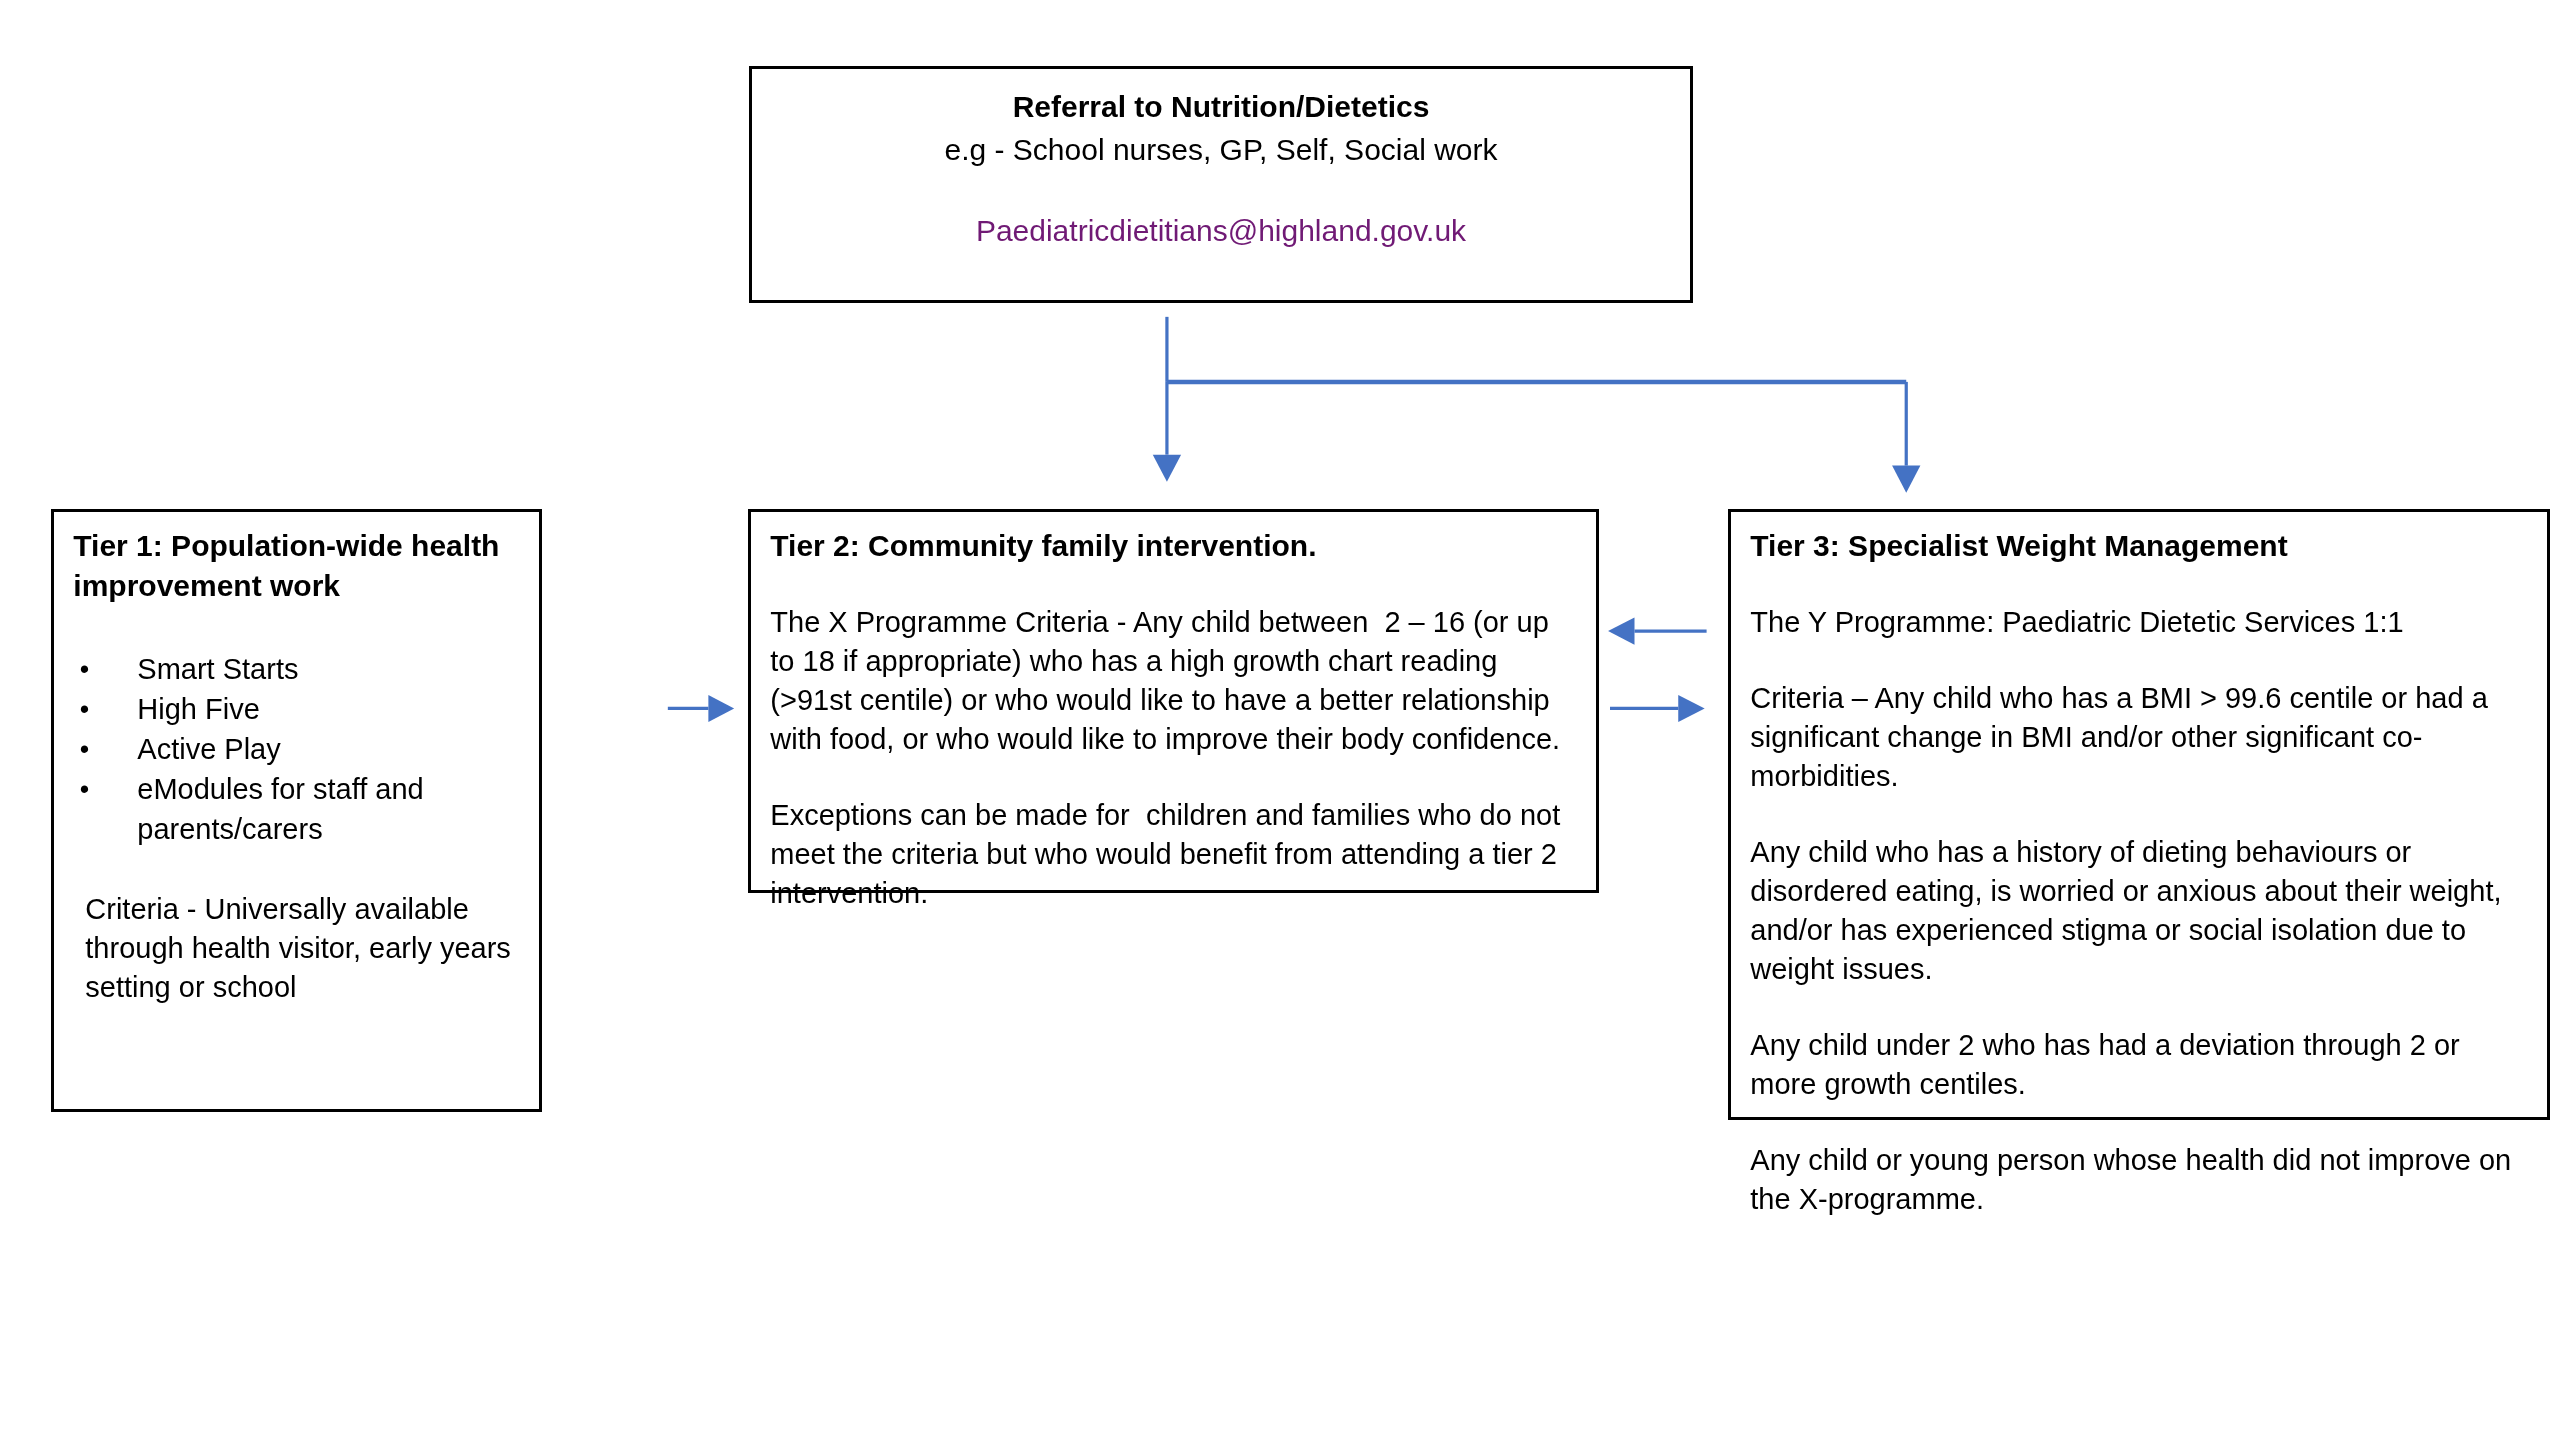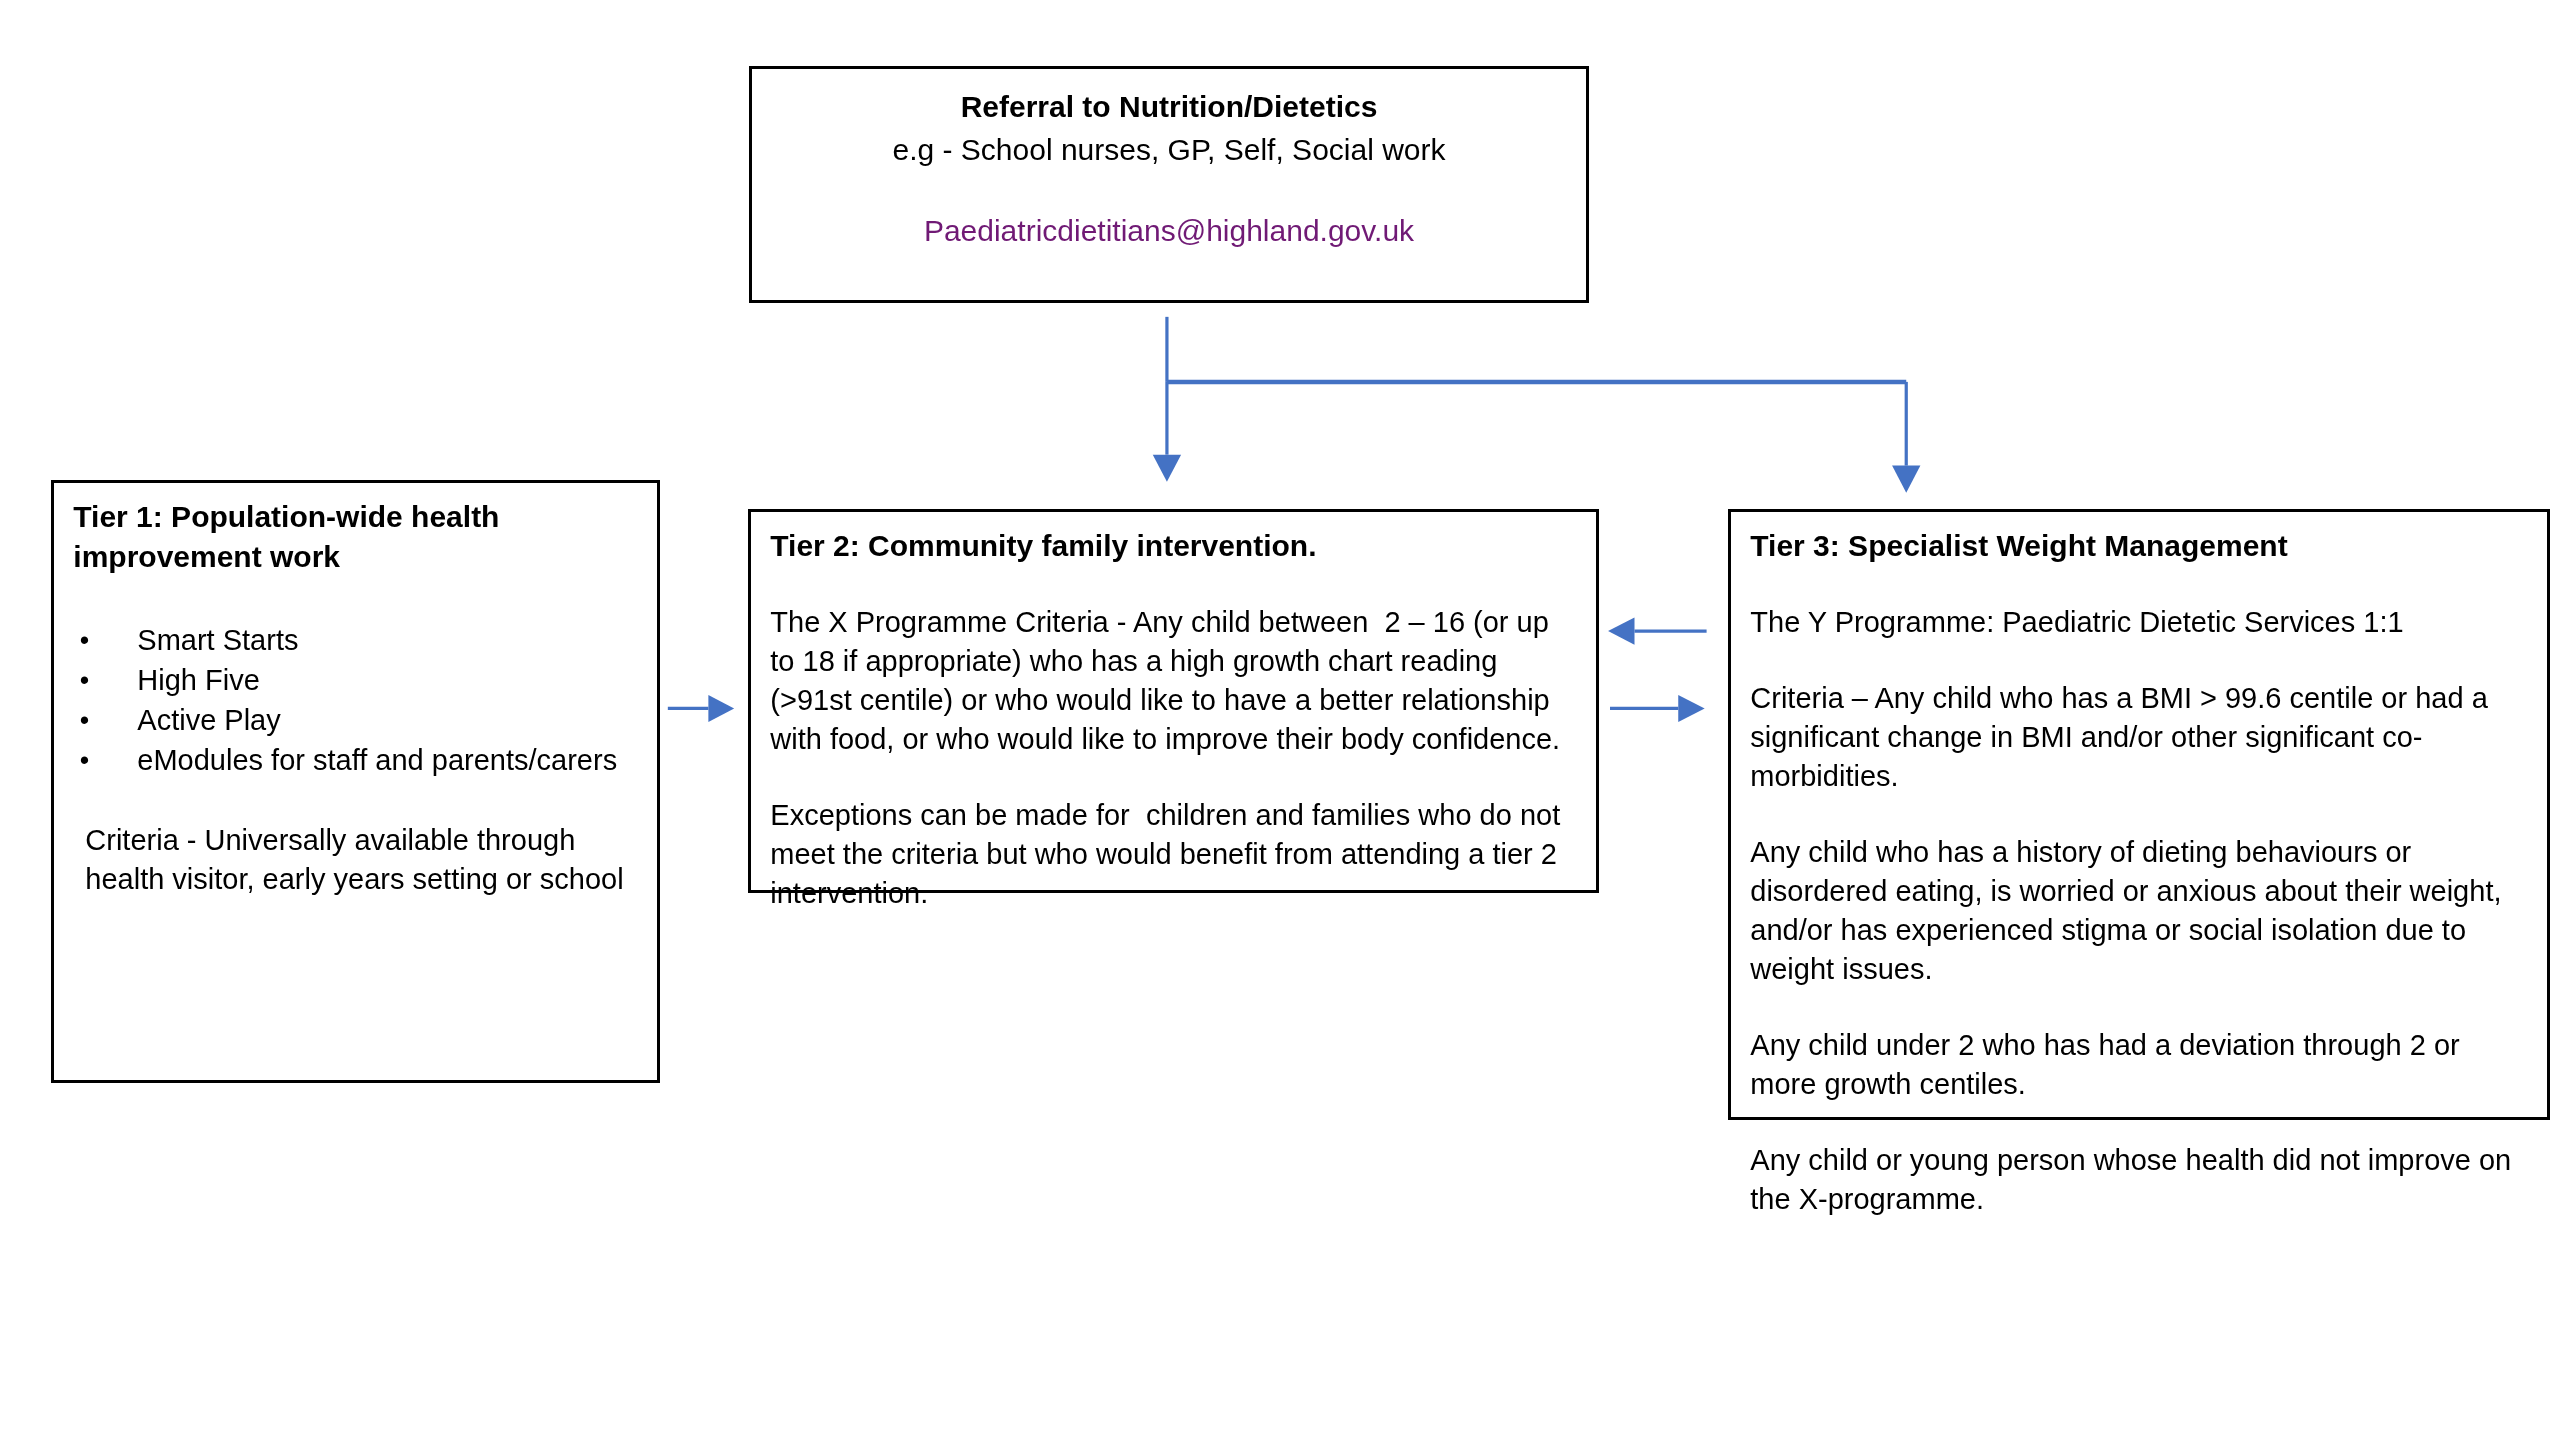--- a/index.html
+++ b/index.html
@@ -20,21 +20,21 @@
   }
   .box {
     position: absolute;
     box-sizing: border-box;
     border: 3.2px solid #000000;
     background: #ffffff;
   }
   
   .referral-box {
     left: 749px; top: 66px;
-    width: 840px; height: 237px;
+    width: 944px; height: 237px;
     border-width: 3.9px;
     text-align: center;
     padding-top: 15.5px;
   }
   .referral-title {
     font-size: 30px;
     font-weight: 700;
     line-height: 43px;
   }
   .referral-sub {
@@ -47,21 +47,21 @@
     margin-top: 40px;
     font-size: 30px;
     line-height: 39px;
     color: #701a75;
     text-decoration-thickness: 1.9px;
     text-underline-offset: 4.5px;
     cursor: pointer;
   }
   
   .tier-box { padding: 14px 19.3px; }
-  .tier1-box { left: 51px;   top: 480px; width: 609px;  height: 603px; }
+  .tier1-box { left: 51px;   top: 509px; width: 491px;  height: 603px; }
   .tier2-box { left: 748px; top: 509px; width: 851px; height: 384px; }
   .tier3-box { left: 1728px; top: 509px; width: 822px; height: 611px; }
   .tier-title {
     font-size: 30px;
     font-weight: 700;
     line-height: 40px;
   }
   .para {
     font-size: 29px;
     line-height: 39px;

